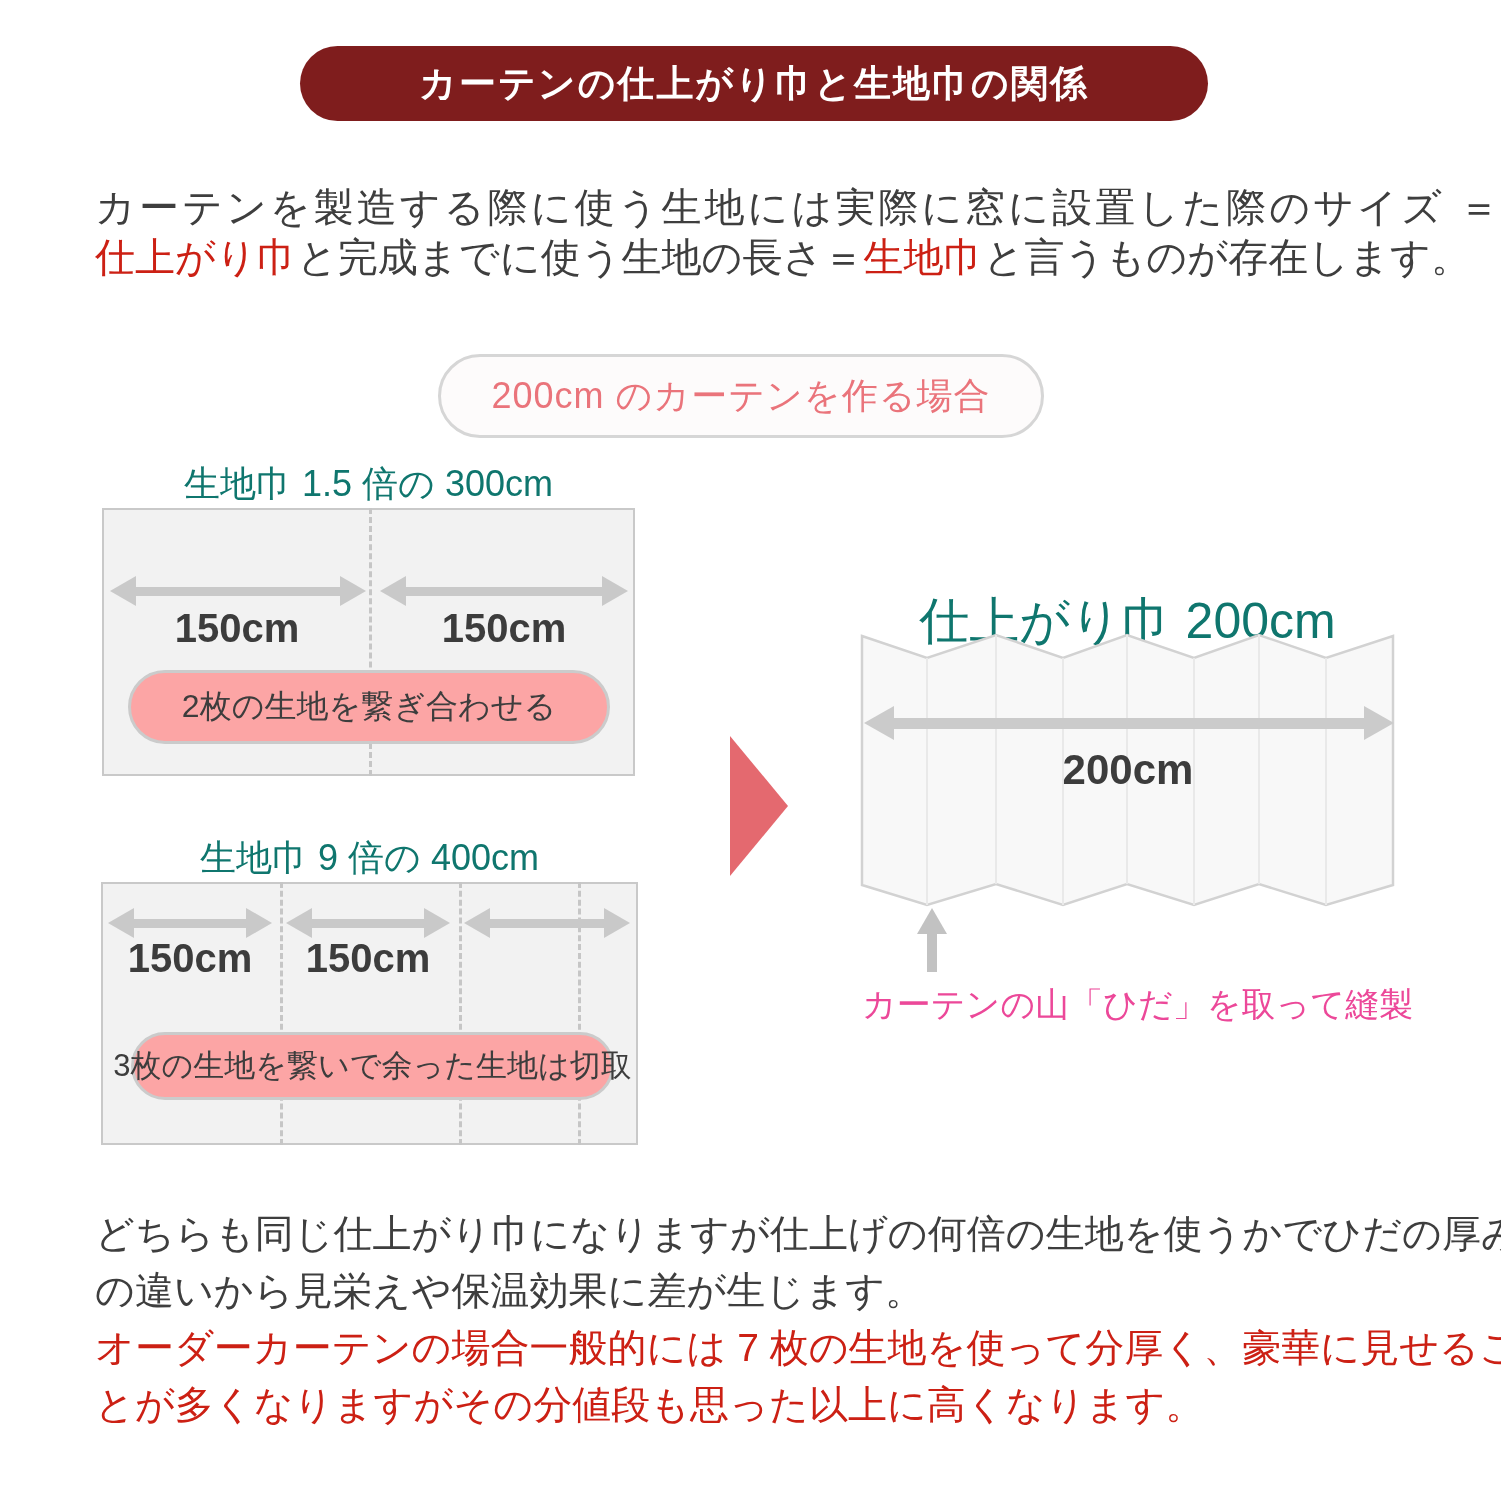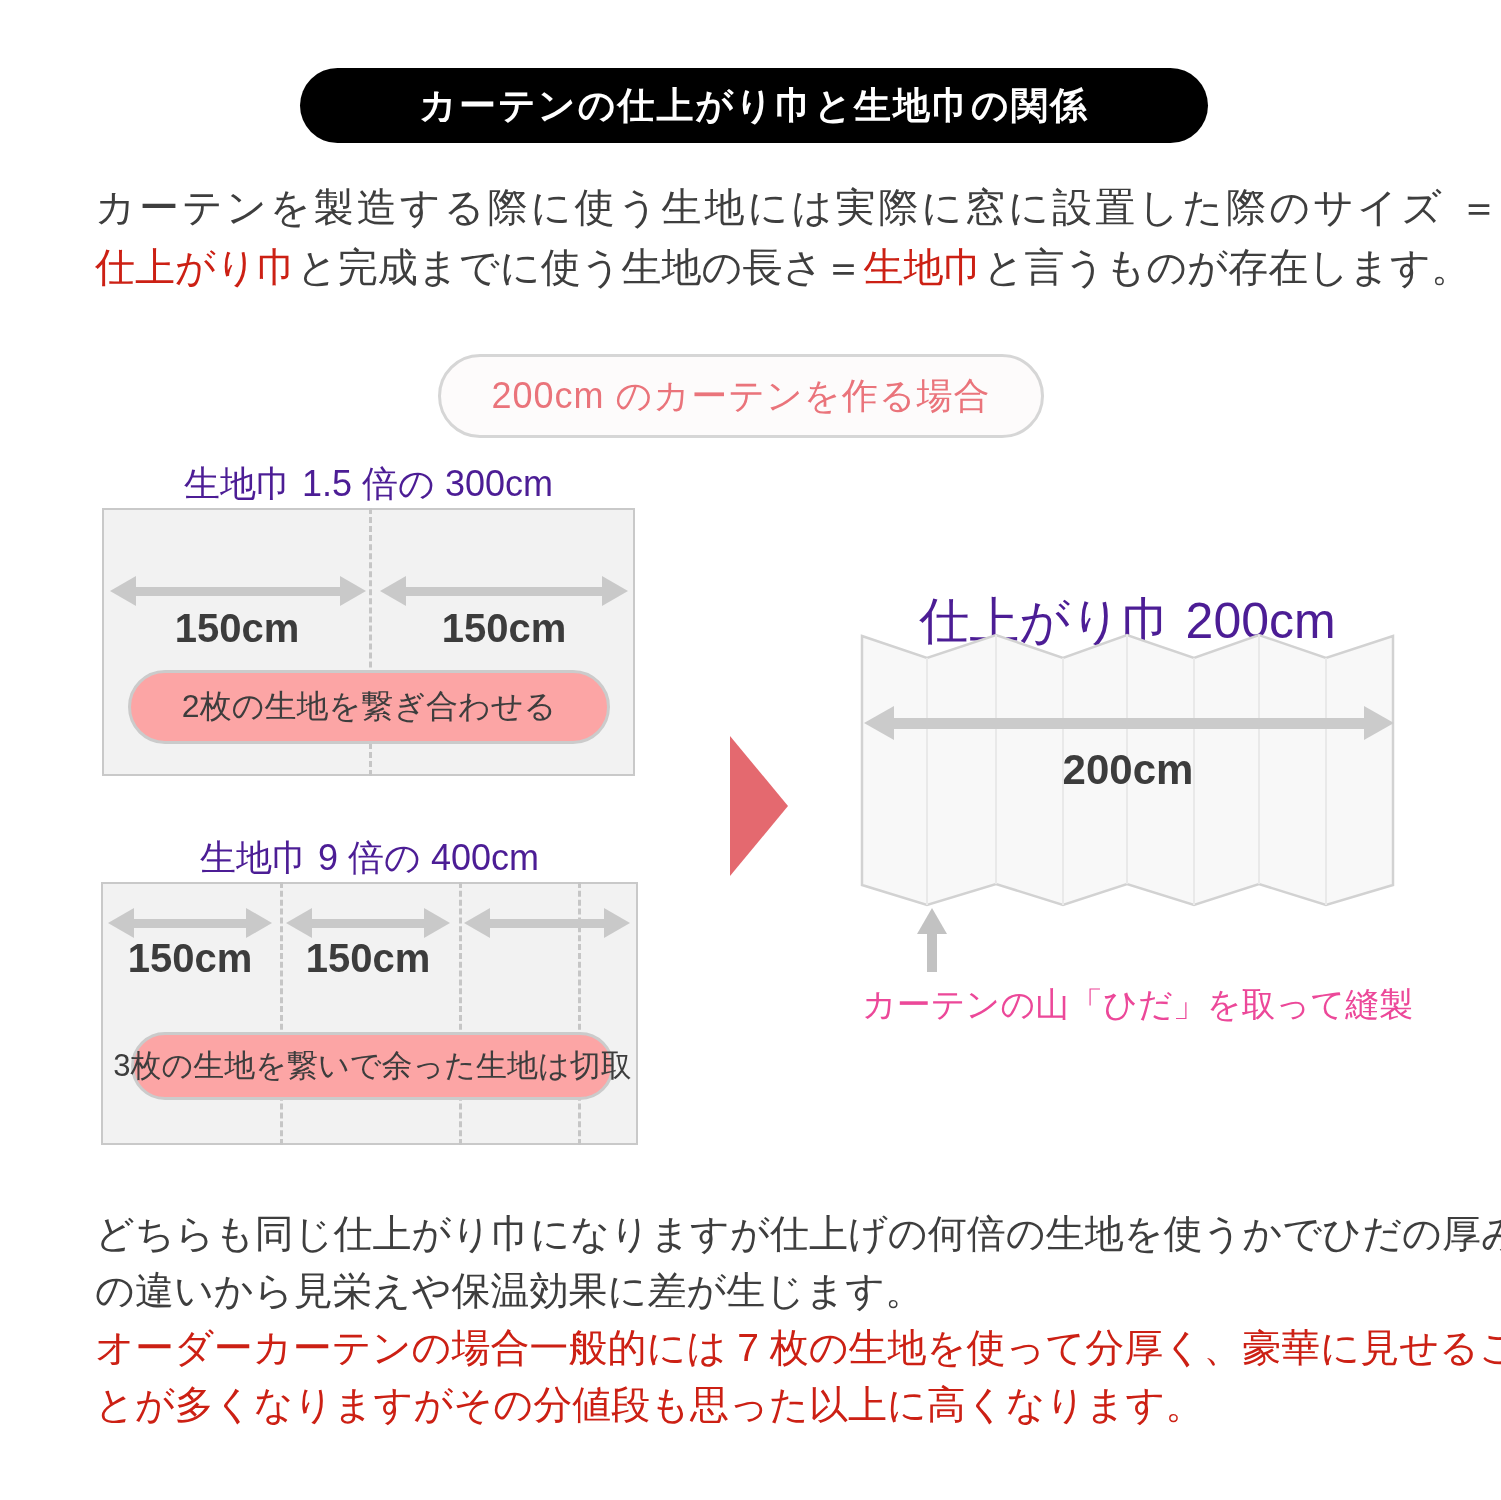--- a/index.html
+++ b/index.html
@@ -4,39 +4,39 @@
 <style>
   html,body{margin:0;padding:0;background:#fff;}
   .page{
     position:relative;width:1501px;height:1500px;background:#ffffff;overflow:hidden;
     font-family:"Liberation Sans","DejaVu Sans",sans-serif;color:#3e3e3e;
   }
   .abs{position:absolute;}
 
   
   .banner{
-    left:300px;top:68px;width:908px;height:75px;border-radius:38px;
-    background:#000000;color:#ffffff;font-size:37px;font-weight:600;letter-spacing:2px;
+    left:300px;top:46px;width:908px;height:75px;border-radius:38px;
+    background:#7f1d1d;color:#ffffff;font-size:37px;font-weight:600;letter-spacing:2px;
     display:flex;align-items:center;justify-content:center;
   }
 
   
   .intro{left:95px;top:182px;width:1315px;font-size:40px;line-height:50px;color:#3e3e3e;}
   .intro .l1{letter-spacing:3px;white-space:nowrap;}
-  .intro .l2{white-space:nowrap;margin-top:10px;}
+  .intro .l2{white-space:nowrap;}
   .red{color:#cc2014;}
 
   
   .case-pill{
     left:438px;top:354px;width:606px;height:84px;border-radius:44px;
     background:#fdfbfb;border:3px solid #d6d6d6;box-sizing:border-box;
     color:#ea747b;font-size:36px;display:flex;align-items:center;justify-content:center;letter-spacing:1px;
   }
 
-  .diagram-title{color:#4c1d95;font-size:36px;text-align:center;white-space:nowrap;}
+  .diagram-title{color:#0f766e;font-size:36px;text-align:center;white-space:nowrap;}
 
   .sheet{
     background:#f2f2f2;border:2px solid #c9c9c9;box-sizing:border-box;
   }
   .vdash{width:0;border-left:3px dashed #c6c6c6;}
 
   
   .harrow{display:flex;align-items:center;}
   .harrow .hl{width:0;height:0;border-top:15px solid transparent;border-bottom:15px solid transparent;border-right:26px solid #c9c9c9;}
   .harrow .hr{width:0;height:0;border-top:15px solid transparent;border-bottom:15px solid transparent;border-left:26px solid #c9c9c9;}

